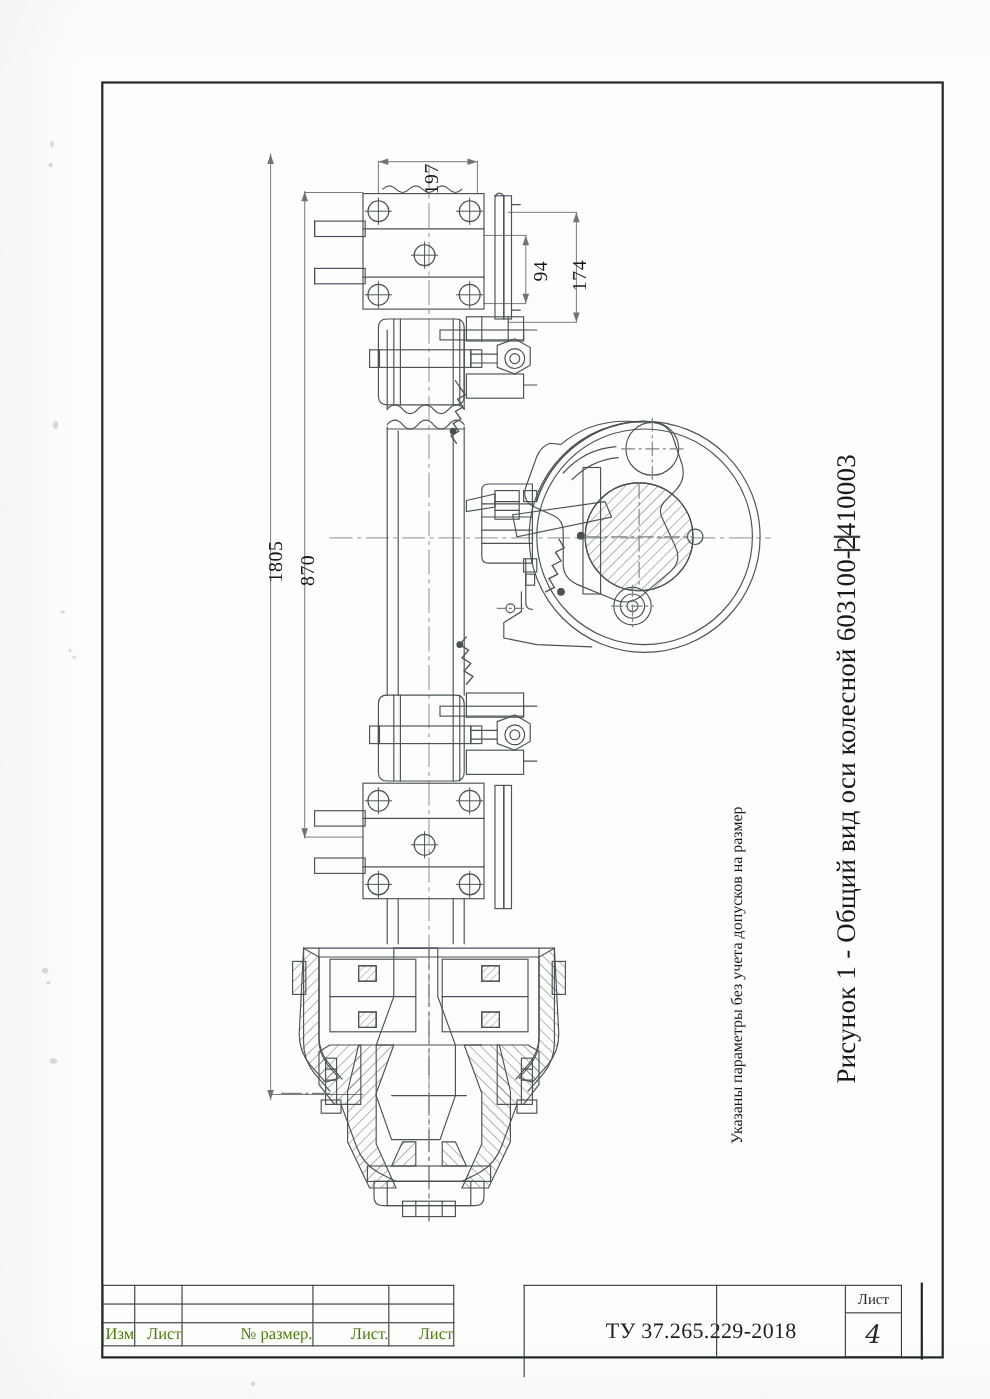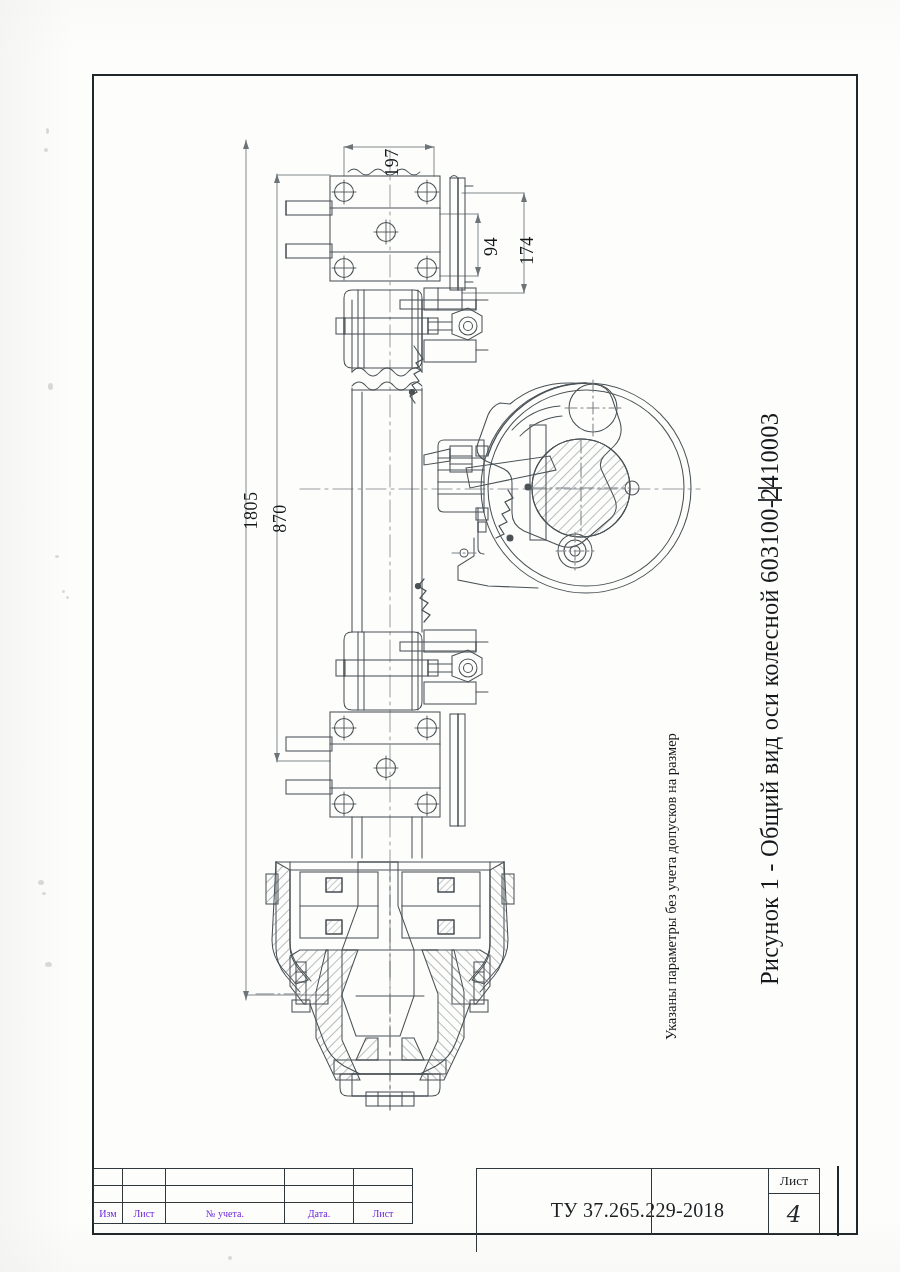--- a/index.html
+++ b/index.html
@@ -107,25 +107,25 @@
   }
   #tb-table {
     position: absolute;
     left: 0;
     top: 0;
     border-collapse: collapse;
   }
   #tb-table td {
     border: 1px solid #31383c;
     padding: 0;
-    text-align: center;
+    text-align: right;
     vertical-align: middle;
-    font-size: 10px;
+    font-size: 15px;
     font-family: "Liberation Serif", "DejaVu Serif", serif;
-    color: #6d28d9;
+    color: #4d7c0f;
   }
   .tb-blank { height: 16px; }
   .tb-head { height: 20px; }
   #tu-cell {
     position: absolute;
     left: 383px;
     top: 0px;
     width: 292px;
     height: 84px;
     border-left: 1.4px solid #31383c;
@@ -563,22 +563,22 @@
       <tr>
         <td class="tb-blank"></td>
         <td class="tb-blank"></td>
         <td class="tb-blank"></td>
         <td class="tb-blank"></td>
         <td class="tb-blank"></td>
       </tr>
       <tr>
         <td class="tb-head">Изм</td>
         <td class="tb-head">Лист</td>
-        <td class="tb-head">№ учета.</td>
-        <td class="tb-head">Дата.</td>
+        <td class="tb-head">№ размер.</td>
+        <td class="tb-head">Лист.</td>
         <td class="tb-head">Лист</td>
       </tr>
     </tbody>
       </table>
 
     <div id="tu-cell">
       <div class="tu-inner">ТУ 37.265.229-2018</div>
     </div>
     <div id="tu-divider"></div>
 

